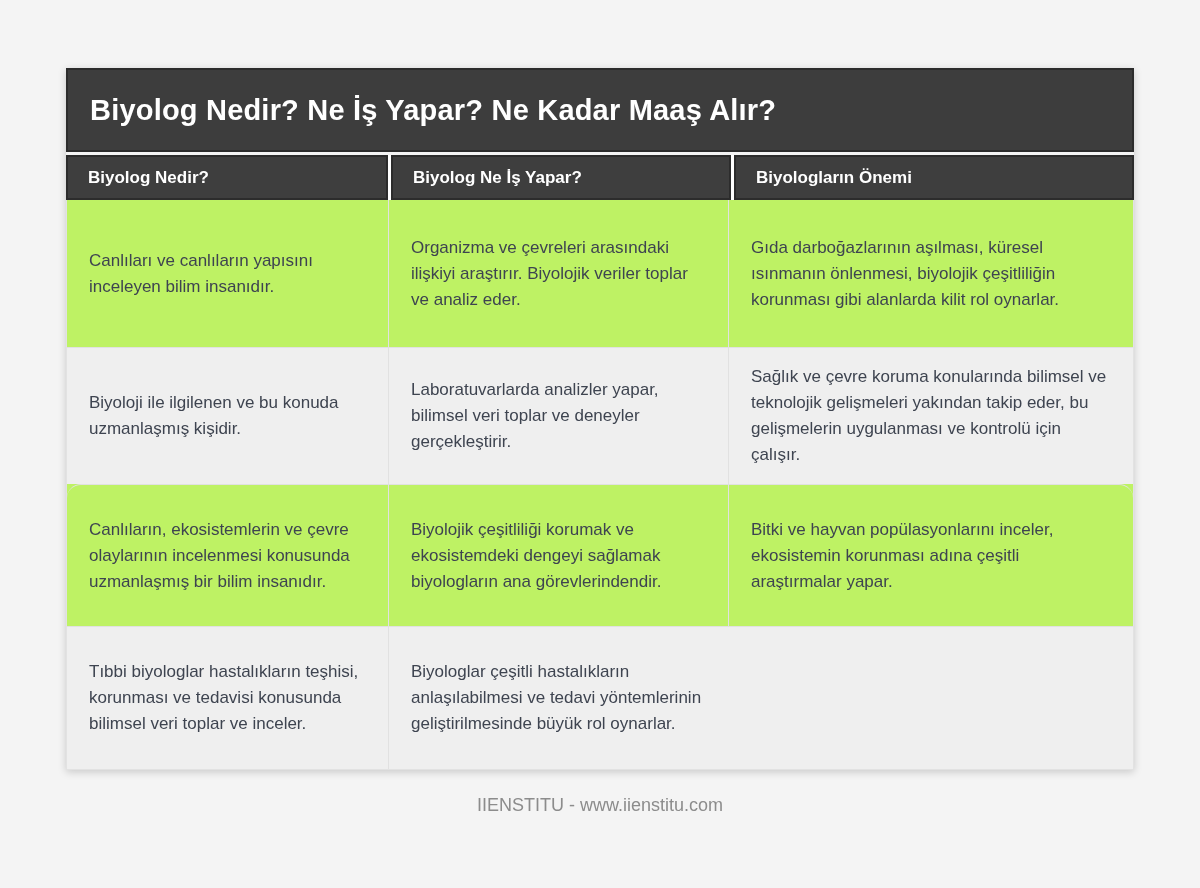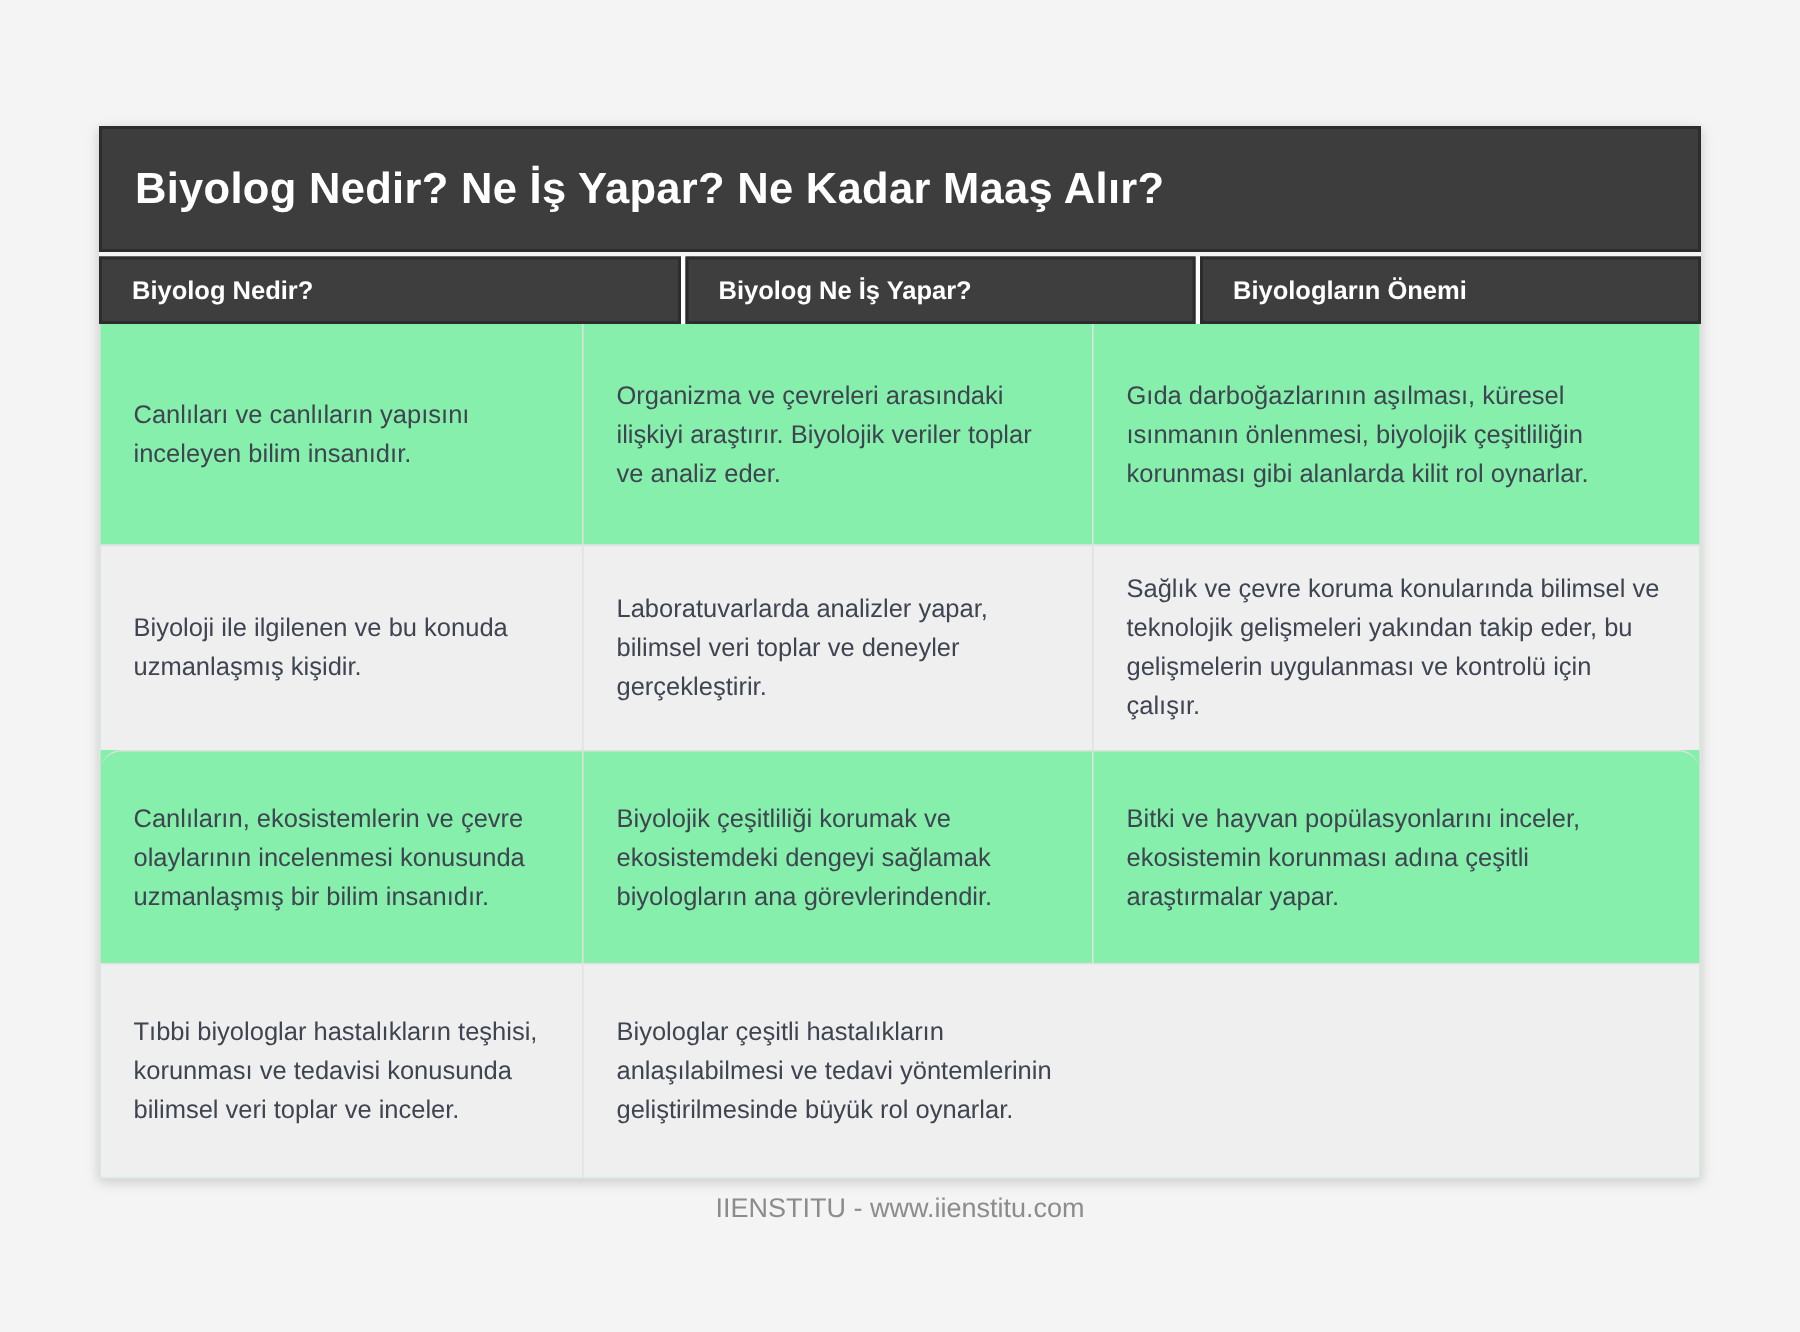--- a/index.html
+++ b/index.html
@@ -10,21 +10,21 @@
     width: 1200px;
     height: 888px;
     background: #f4f4f4;
     font-family: "Liberation Sans", "DejaVu Sans", sans-serif;
     position: relative;
     overflow: hidden;
   }
   .card {
     position: absolute;
     left: 66px;
-    top: 84px;
+    top: 68px;
     width: 1068px;
     box-shadow: 0 2px 8px rgba(0,0,0,0.18);
   }
   .title-bar {
     box-sizing: border-box;
     height: 84px;
     background: #3d3d3d;
     border: 2px solid #2c2c2c;
     display: flex;
     align-items: center;
@@ -48,25 +48,25 @@
     background: #3e3e3e;
     border: 2px solid #2c2c2c;
     color: #ffffff;
     font-size: 17px;
     font-weight: bold;
     height: 45px;
     display: flex;
     align-items: center;
     padding: 0 20px;
   }
-  .header-cell:nth-child(1) { width: 388px; }
+  .header-cell:nth-child(1) { width: 322px; }
   .header-cell:nth-child(2) { width: 340px; }
   .header-cell:nth-child(3) { flex: 1; }
   .table-body {
-    background: #86efac;
+    background: #bef264;
     border: 1px solid #e2e2e2;
     border-top: none;
   }
   .table-row {
     display: grid;
     grid-template-columns: 321px 340px 1fr;
   }
   .table-row:nth-child(even) { background: #efefef; }
   .table-row + .table-row { border-top: 1px solid #e1e1e1; }
   .table-row:nth-child(1) { min-height: 147px; }

